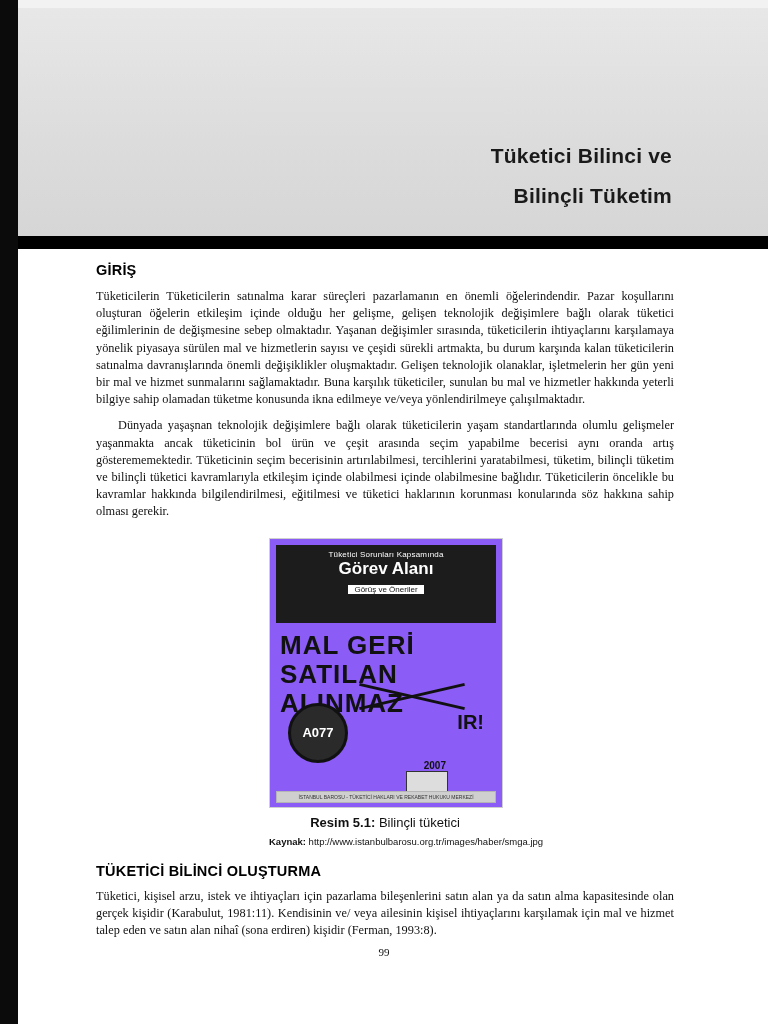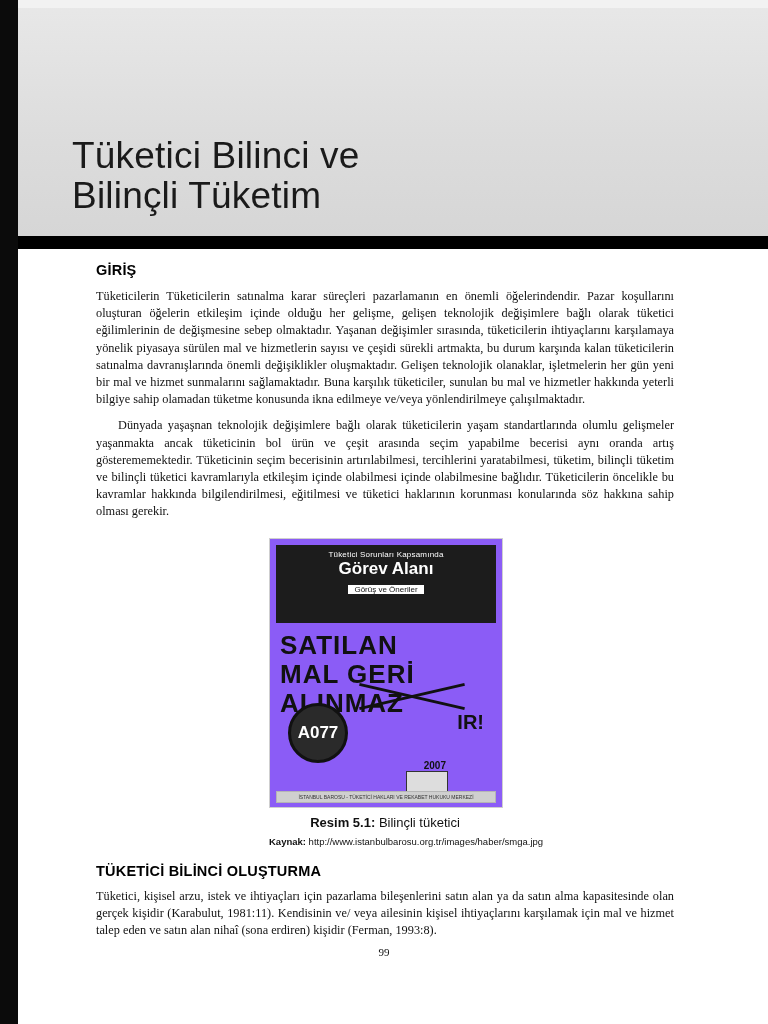--- a/index.html
+++ b/index.html
@@ -50,23 +50,24 @@
     width: 100%;
     height: 8px;
     background: #f2f2f2;
   }
 
   .chapter-title {
     position: absolute;
     right: 96px;
     top: 136px;
     width: 600px;
-    font-family: "Liberation Sans", sans-serif;
-    font-weight: normal;
-    font-size: 37px;
+    text-align: right;
+    font-family: "Liberation Sans", sans-serif;
+    font-weight: bold;
+    font-size: 21px;
     line-height: 40px;
     color: #1a1a1a;
     letter-spacing: 0.2px;
   }
   .chapter-title .line2 { display: block; }
 
   
   .header-rule {
     position: absolute;
     left: 18px;
@@ -190,21 +191,21 @@
   .fig-seal {
     position: absolute;
     left: 18px;
     bottom: 44px;
     width: 54px;
     height: 54px;
     border-radius: 50%;
     background: #2a2a2a;
     color: #fff;
     font-family: "Liberation Sans", sans-serif;
-    font-size: 17px;
+    font-size: 13px;
     font-weight: bold;
     display: flex;
     align-items: center;
     justify-content: center;
     border: 3px solid #111;
   }
   .fig-year {
     position: absolute;
     right: 56px;
     bottom: 36px;
@@ -289,22 +290,22 @@
     <p class="body indent">Dünyada yaşaşnan teknolojik değişimlere bağlı olarak tüketicilerin yaşam standartlarında olumlu gelişmeler yaşanmakta ancak tüketicinin bol ürün ve çeşit arasında seçim yapabilme becerisi aynı oranda artış gösterememektedir. Tüketicinin seçim becerisinin artırılabilmesi, tercihlerini yaratabilmesi, tüketim, bilinçli tüketim ve bilinçli tüketici kavramlarıyla etkileşim içinde olabilmesi içinde olabilmesine bağlıdır. Tüketicilerin öncelikle bu kavramlar hakkında bilgilendirilmesi, eğitilmesi ve tüketici haklarının korunması konularında söz hakkına sahip olması gerekir.</p>
 
     <div class="figure">
       <div class="fig-img">
         <div class="fig-top">
           <div class="t1">Tüketici Sorunları Kapsamında</div>
           <div class="t3">Görev Alanı</div>
           <div class="t4">Görüş ve Öneriler</div>
         </div>
         <div class="fig-hand">
+          <div>MAL GERİ</div>
           <div>SATILAN</div>
-          <div>MAL GERİ</div>
           <div class="l3">ALINMAZ</div>
           <div class="strike"></div>
           <div class="strike2"></div>
         </div>
         <div class="fig-ir">IR!</div>
         <div class="fig-seal">A077</div>
         <div class="fig-year">2007</div>
         <div class="fig-logo"></div>
         <div class="fig-bottombar">İSTANBUL BAROSU - TÜKETİCİ HAKLARI VE REKABET HUKUKU MERKEZİ</div>
       </div>

